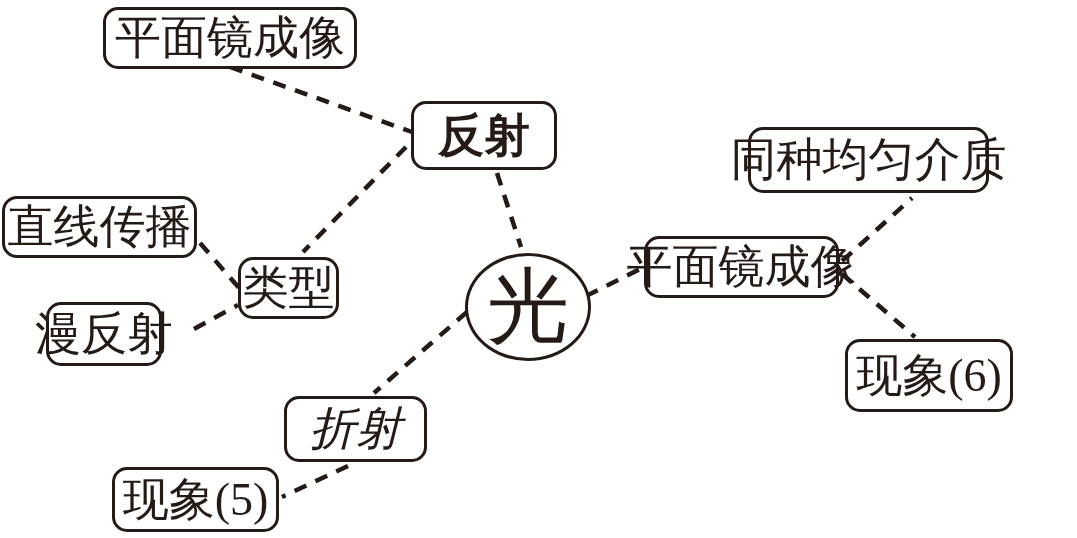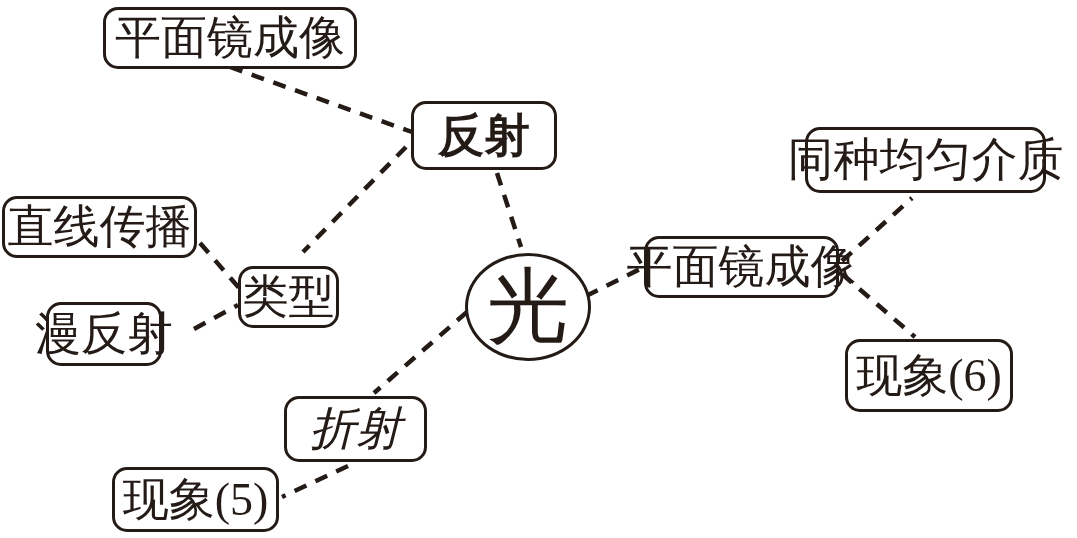--- a/index.html
+++ b/index.html
@@ -73,27 +73,27 @@
     </svg>
 
   <div class="node" style="left:103px; top:7px; width:254px; height:62px;">平面镜成像</div>
 
   <div class="node" style="left:411px; top:101px; width:146px; height:69px;font-weight:bold;">反射</div>
 
   <div class="node" style="left:2px; top:196px; width:195px; height:62px;">直线传播</div>
 
   <div class="node" style="left:46px; top:302px; width:116px; height:64px;">漫反射</div>
 
-  <div class="node" style="left:238px; top:266px; width:101px; height:62px;">类型</div>
+  <div class="node" style="left:238px; top:257px; width:101px; height:62px;">类型</div>
 
   <div class="center-node" style="left:465px; top:253px; width:126px; height:108px;">光</div>
 
   <div class="node" style="left:284px; top:396px; width:143px; height:66px;font-style:italic;">折射</div>
 
   <div class="node" style="left:112px; top:467px; width:167px; height:65px;">现象(5)</div>
 
   <div class="node" style="left:644px; top:236px; width:195px; height:62px;">平面镜成像</div>
 
-  <div class="node" style="left:805px; top:127px; width:241px; height:66px;">同种均匀介质</div>
+  <div class="node" style="left:748px; top:127px; width:241px; height:66px;">同种均匀介质</div>
 
   <div class="node" style="left:845px; top:339px; width:168px; height:73px;">现象(6)</div>
 
 </div>
 
 </body></html>

